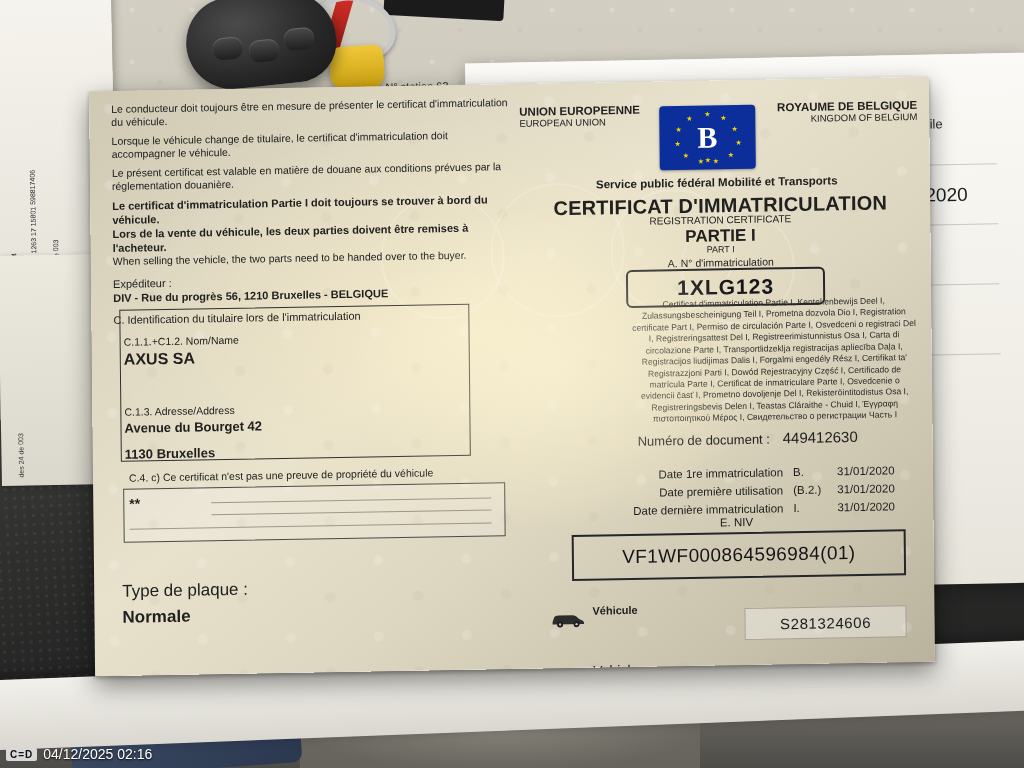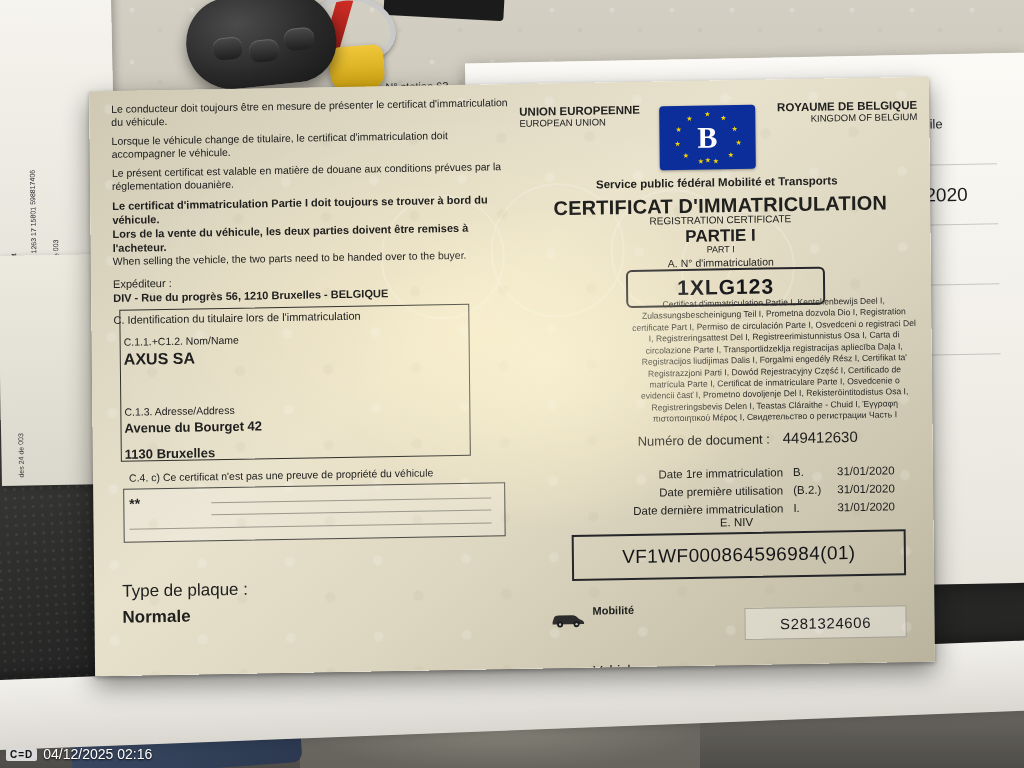--- a/index.html
+++ b/index.html
@@ -531,21 +531,21 @@
     </div>
 
     <svg class="veh-icon" viewBox="0 0 48 24">
       <path d="M4 16 L6 10 C7 8 9 7 12 7 L30 7 C34 7 37 9 39 12 L43 14 C45 15 46 16 46 18 L46 19 L4 19 Z" fill="#2c2c2c"></path>
       <circle cx="14" cy="19" r="4" fill="#1a1a1a"></circle>
       <circle cx="36" cy="19" r="4" fill="#1a1a1a"></circle>
       <circle cx="14" cy="19" r="1.6" fill="#bbb"></circle>
       <circle cx="36" cy="19" r="1.6" fill="#bbb"></circle>
     </svg>
     <div class="veh-label">
-      <div style="font-weight:600;">Mobilité</div>
+      <div style="font-weight:600;">Véhicule</div>
       <div style="font-size:14px;margin-top:44px;">Vehicle</div>
     </div>
 
     <div class="barcode-box">
       <span class="barcode-text">S281324606</span>
     </div>
 
     <div class="cert-glare"></div>
   </div>
 

